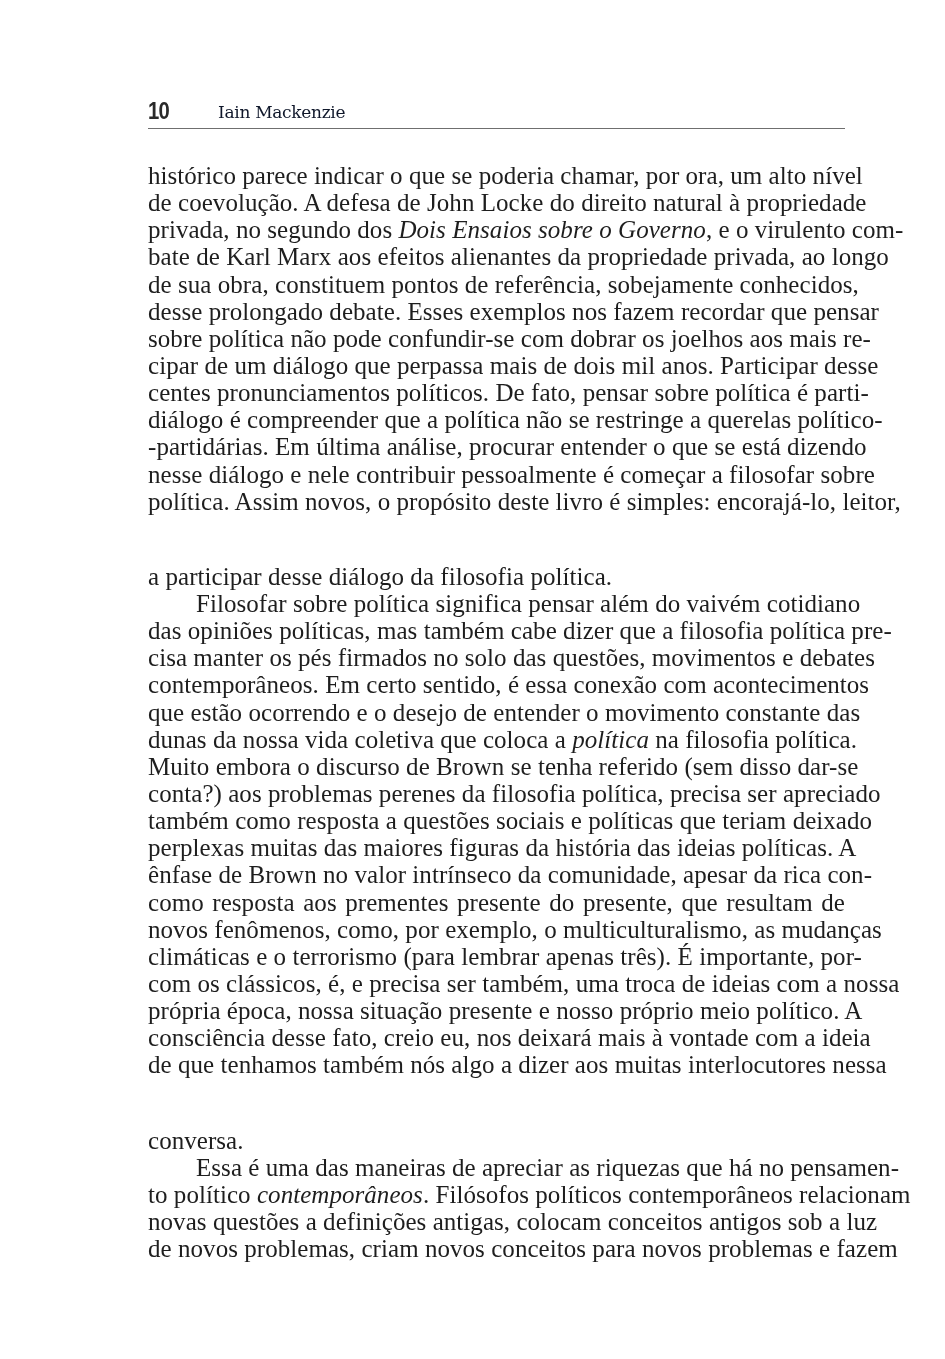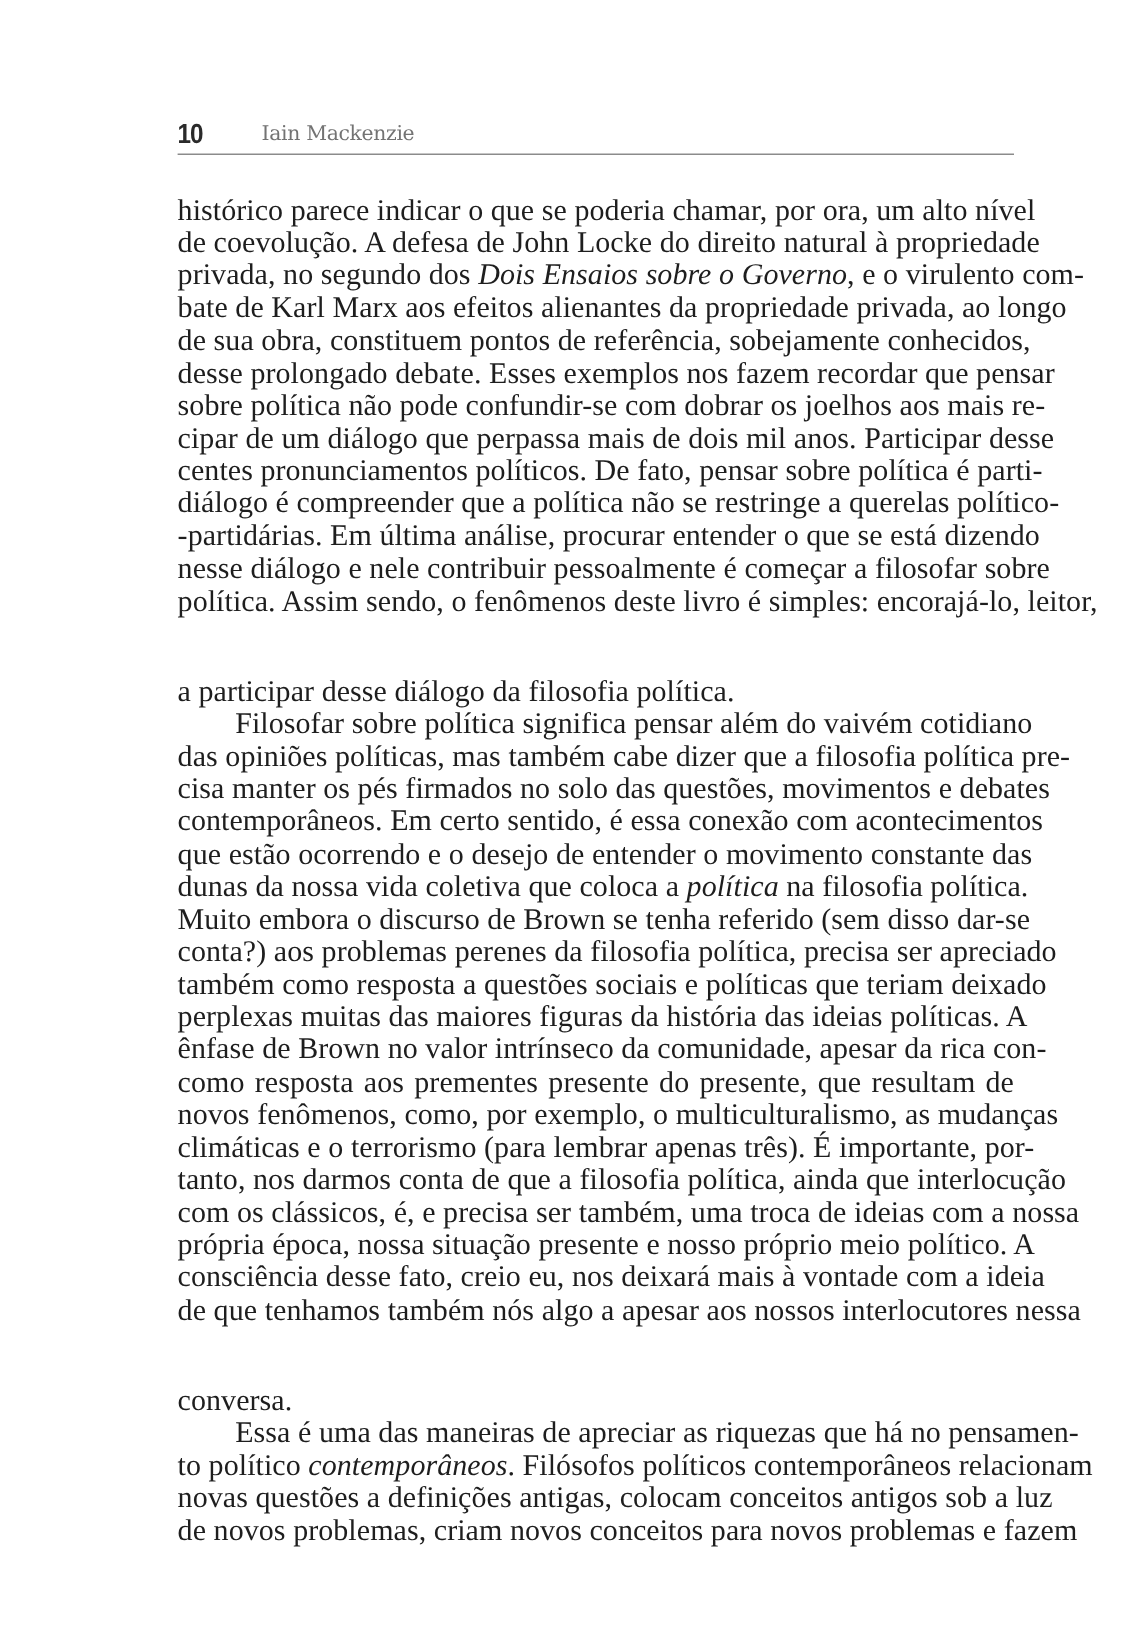--- a/index.html
+++ b/index.html
@@ -38,21 +38,21 @@
       letter-spacing: -1px;
       transform: scaleX(0.88);
       transform-origin: left top;
     }
     .author {
       position: absolute;
       left: 70px;
       top: 6px;
       font-family: "DejaVu Serif", serif;
       font-size: 17px;
-      color: #737373;
+      color: #0f172a;
       letter-spacing: -0.3px;
     }
     .body-text {
       position: absolute;
       top: 162px;
       left: 0;
       width: 697px;
       font-family: "Liberation Serif", serif;
       font-size: 25px;
       color: #1e1e1e;
@@ -93,43 +93,42 @@
         <div class="line">privada, no segundo dos <em>Dois Ensaios sobre o Governo</em>, e o virulento com-</div>
         <div class="line">bate de Karl Marx aos efeitos alienantes da propriedade privada, ao longo</div>
         <div class="line">de sua obra, constituem pontos de referência, sobejamente conhecidos,</div>
         <div class="line">desse prolongado debate. Esses exemplos nos fazem recordar que pensar</div>
         <div class="line">sobre política não pode confundir-se com dobrar os joelhos aos mais re-</div>
         <div class="line">cipar de um diálogo que perpassa mais de dois mil anos. Participar desse</div>
         <div class="line">centes pronunciamentos políticos. De fato, pensar sobre política é parti-</div>
         <div class="line">diálogo é compreender que a política não se restringe a querelas político-</div>
         <div class="line">-partidárias. Em última análise, procurar entender o que se está dizendo</div>
         <div class="line">nesse diálogo e nele contribuir pessoalmente é começar a filosofar sobre</div>
-        <div class="line">política. Assim sendo, o fenômenos deste livro é simples: encorajá-lo, leitor,</div>
+        <div class="line">política. Assim novos, o propósito deste livro é simples: encorajá-lo, leitor,</div>
         <div class="line last">a participar desse diálogo da filosofia política.</div>
       </div>
       <div>
         <div class="line indent">Filosofar sobre política significa pensar além do vaivém cotidiano</div>
         <div class="line">das opiniões políticas, mas também cabe dizer que a filosofia política pre-</div>
         <div class="line">cisa manter os pés firmados no solo das questões, movimentos e debates</div>
         <div class="line">contemporâneos. Em certo sentido, é essa conexão com acontecimentos</div>
         <div class="line">que estão ocorrendo e o desejo de entender o movimento constante das</div>
         <div class="line">dunas da nossa vida coletiva que coloca a <em>política</em> na filosofia política.</div>
         <div class="line">Muito embora o discurso de Brown se tenha referido (sem disso dar-se</div>
         <div class="line">conta?) aos problemas perenes da filosofia política, precisa ser apreciado</div>
         <div class="line">também como resposta a questões sociais e políticas que teriam deixado</div>
         <div class="line">perplexas muitas das maiores figuras da história das ideias políticas. A</div>
         <div class="line">ênfase de Brown no valor intrínseco da comunidade, apesar da rica con-</div>
         <div class="line">como resposta aos prementes presente do presente, que resultam de</div>
         <div class="line">novos fenômenos, como, por exemplo, o multiculturalismo, as mudanças</div>
         <div class="line">climáticas e o terrorismo (para lembrar apenas três). É importante, por-</div>
-        <div class="line">tanto, nos darmos conta de que a filosofia política, ainda que interlocução</div>
         <div class="line">com os clássicos, é, e precisa ser também, uma troca de ideias com a nossa</div>
         <div class="line">própria época, nossa situação presente e nosso próprio meio político. A</div>
         <div class="line">consciência desse fato, creio eu, nos deixará mais à vontade com a ideia</div>
-        <div class="line">de que tenhamos também nós algo a apesar aos nossos interlocutores nessa</div>
+        <div class="line">de que tenhamos também nós algo a dizer aos muitas interlocutores nessa</div>
         <div class="line last">conversa.</div>
       </div>
       <div>
         <div class="line indent">Essa é uma das maneiras de apreciar as riquezas que há no pensamen-</div>
         <div class="line">to político <em>contemporâneos</em>. Filósofos políticos contemporâneos relacionam</div>
         <div class="line">novas questões a definições antigas, colocam conceitos antigos sob a luz</div>
         <div class="line">de novos problemas, criam novos conceitos para novos problemas e fazem</div>
       </div>
     </div>
 </div>

